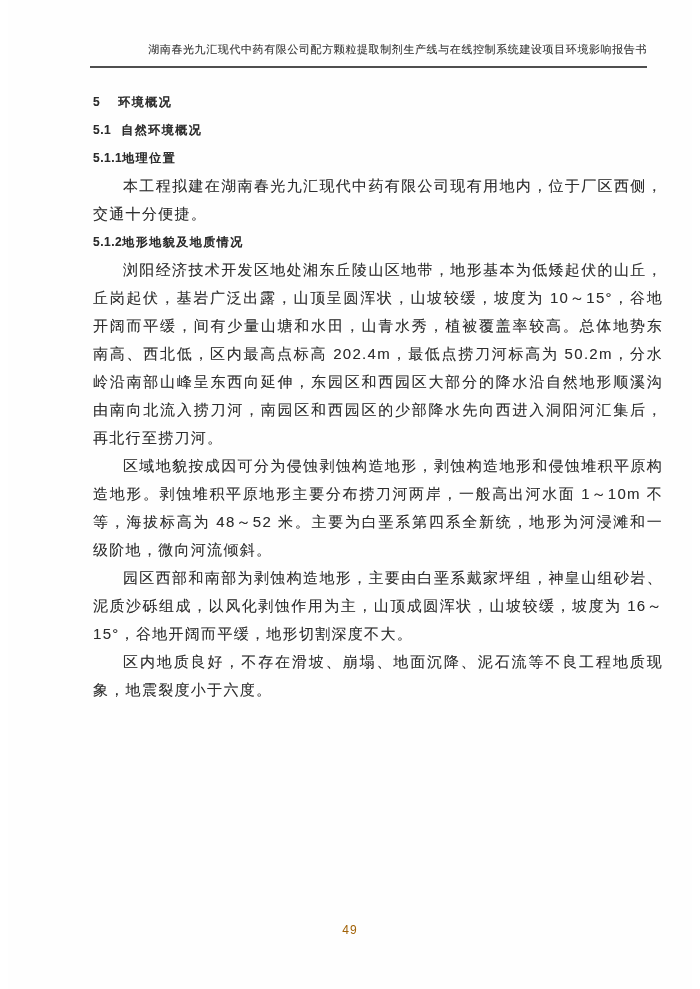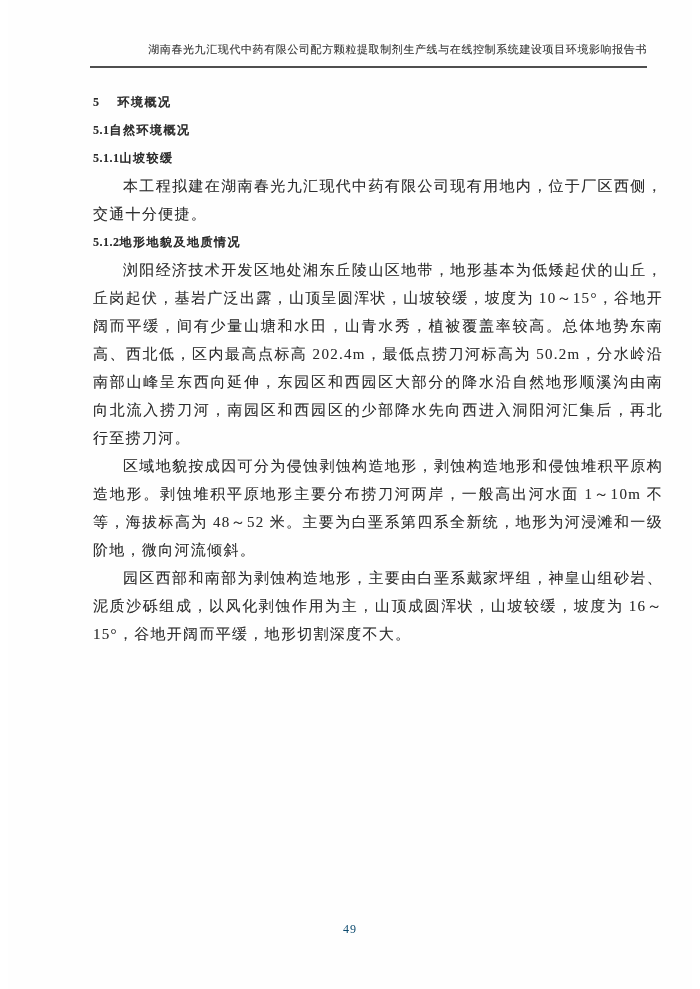--- a/index.html
+++ b/index.html
@@ -4,21 +4,21 @@
 <style>
   * { box-sizing: border-box; }
   html, body { margin: 0; padding: 0; background: #ffffff; }
   .page {
     position: relative;
     width: 684px;
     height: 989px;
     margin: 0 auto;
     background: #fefefe;
     overflow: hidden;
-    font-family: Liberation Serif, serif;
+    font-family: Liberation Sans, sans-serif;
     color: #2e2e2e;
   }
   
   .running-header {
     position: absolute;
     top: 42px;
     left: 82px;
     right: 45px;
     text-align: right;
     font-size: 11px;
@@ -46,70 +46,71 @@
   .content h1, .content h2, .content h3 {
     margin: 0;
     font-size: 12px;
     font-weight: bold;
     line-height: 28px;
     letter-spacing: 1.5px;
     color: #2b2b2b;
   }
   .h-num { display: inline-block; letter-spacing: 0.5px; }
   .h1 .h-num { margin-right: 18px; }
-  .h2 .h-num { }
+  .h2 .h-num { margin-right: 10px; }
   .h3 .h-num { margin-right: 0; }
   .content p {
     margin: 0;
     font-size: 15px;
     line-height: 28px;
     letter-spacing: 1.3px;
     text-indent: 2em;
     text-align: justify;
     color: #2e2e2e;
   }
   
   .page-footer {
     position: absolute;
     bottom: 52px;
     left: 0;
     width: 100%;
     text-align: center;
     font-size: 12px;
-    color: #0c4a6e;
+    color: #a16207;
     letter-spacing: 1px;
   }
 </style>
 </head>
 <body>
 
 <div class="page">
 
   <div class="running-header">湖南春光九汇现代中药有限公司配方颗粒提取制剂生产线与在线控制系统建设项目环境影响报告书</div>
 
   <div class="header-rule"></div>
 
   <div class="content">
 
     <h1 class="h1"><span class="h-num">5</span><span>环境概况</span></h1>
 
     <h2 class="h2"><span class="h-num">5.1</span><span>自然环境概况</span></h2>
 
-    <h3 class="h3"><span class="h-num">5.1.1</span><span>山坡较缓</span></h3>
+    <h3 class="h3"><span class="h-num">5.1.1</span><span>地理位置</span></h3>
 
 
     <p>本工程拟建在湖南春光九汇现代中药有限公司现有用地内，位于厂区西侧，交通十分便捷。</p>
 
     <h3 class="h3"><span class="h-num">5.1.2</span><span>地形地貌及地质情况</span></h3>
 
     <p>浏阳经济技术开发区地处湘东丘陵山区地带，地形基本为低矮起伏的山丘，丘岗起伏，基岩广泛出露，山顶呈圆浑状，山坡较缓，坡度为 10～15°，谷地开阔而平缓，间有少量山塘和水田，山青水秀，植被覆盖率较高。总体地势东南高、西北低，区内最高点标高 202.4m，最低点捞刀河标高为 50.2m，分水岭沿南部山峰呈东西向延伸，东园区和西园区大部分的降水沿自然地形顺溪沟由南向北流入捞刀河，南园区和西园区的少部降水先向西进入洞阳河汇集后，再北行至捞刀河。</p>
 
     <p>区域地貌按成因可分为侵蚀剥蚀构造地形，剥蚀构造地形和侵蚀堆积平原构造地形。剥蚀堆积平原地形主要分布捞刀河两岸，一般高出河水面 1～10m 不等，海拔标高为 48～52 米。主要为白垩系第四系全新统，地形为河浸滩和一级阶地，微向河流倾斜。</p>
 
 
     <p>园区西部和南部为剥蚀构造地形，主要由白垩系戴家坪组，神皇山组砂岩、泥质沙砾组成，以风化剥蚀作用为主，山顶成圆浑状，山坡较缓，坡度为 16～15°，谷地开阔而平缓，地形切割深度不大。</p>
 
+    <p>区内地质良好，不存在滑坡、崩塌、地面沉降、泥石流等不良工程地质现象，地震裂度小于六度。</p>
 
   </div>
 
   <div class="page-footer">49</div>
 
 </div>
 
 </body></html>

